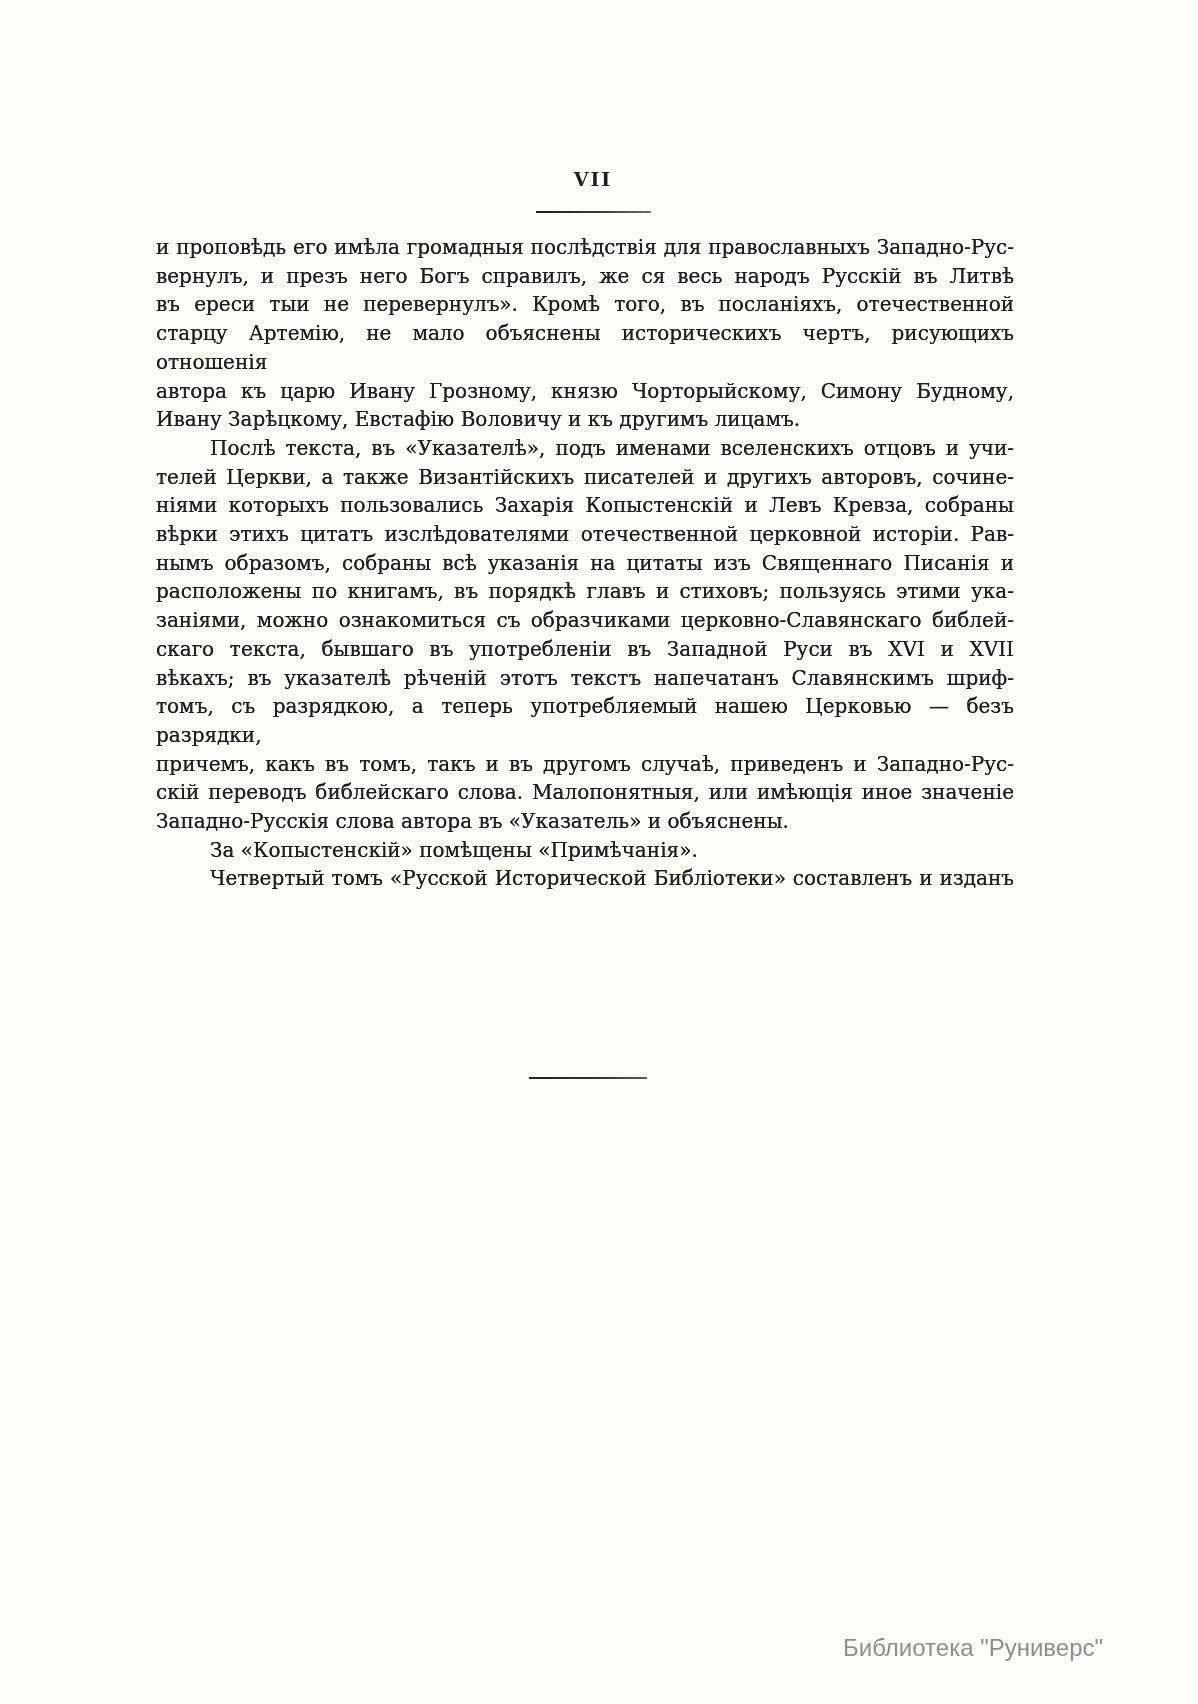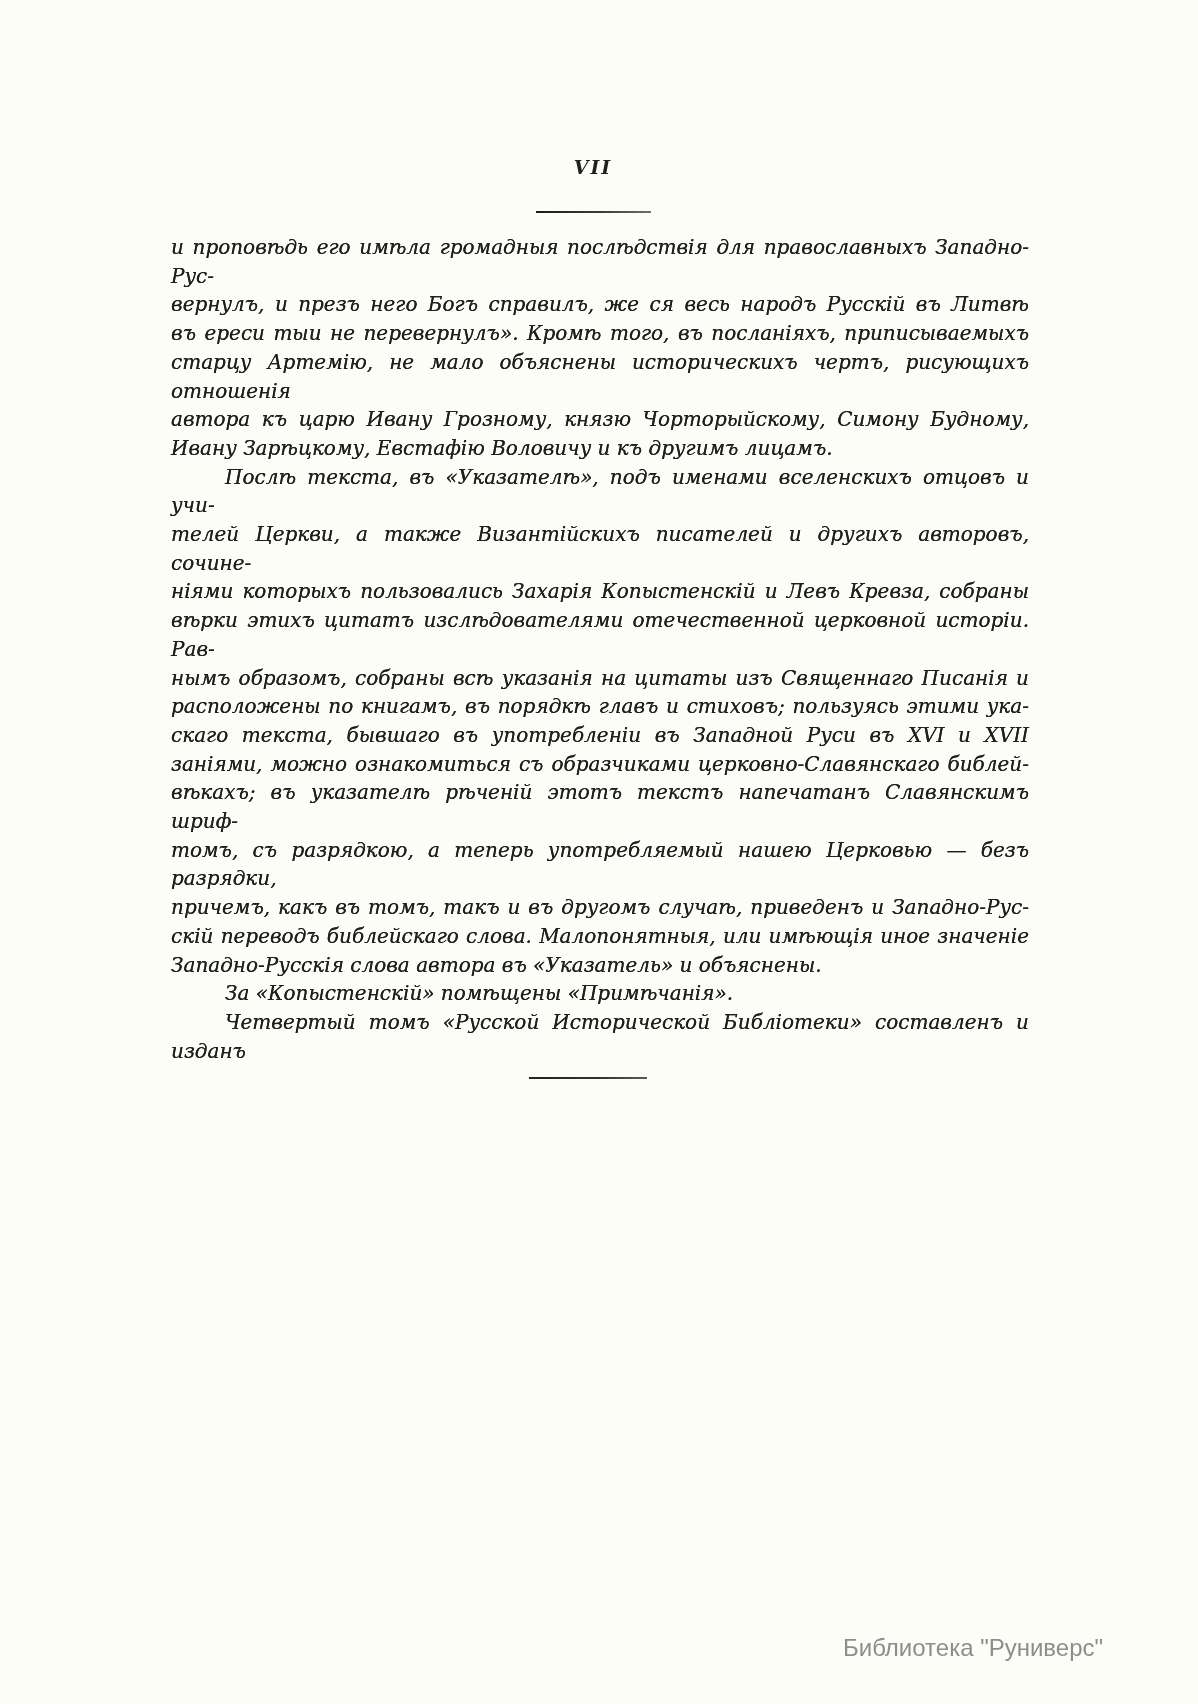--- a/index.html
+++ b/index.html
@@ -6,33 +6,32 @@
   .page {
     position:relative;
     width:1198px; height:1704px;
     margin:0 auto;
     background:#fcfdf7;
     font-family:"DejaVu Serif", serif;
     color:#1f1f1f;
     overflow:hidden;
   }
   .page-number {
-    position:absolute; top:156px; left:535px; width:116px;
+    position:absolute; top:168px; left:535px; width:116px;
     text-align:center;
-    font-size:19px; font-weight:bold; letter-spacing:2px;font-style:italic;
+    font-size:19px; font-weight:bold; letter-spacing:2px;
   }
   .header-rule {
     position:absolute; top:211px; left:536px; width:115px; height:2px;
     background:linear-gradient(to right,#1d1d1d 0%,#3a3a3a 55%,#6e6e6e 100%);
   }
   .text-block {
-    position:absolute; top:233px; left:171px; width:858px;
+    position:absolute; top:233px; left:156px; width:858px;
     font-size:20px; line-height:28.7px;
     text-shadow:0 0 0.5px #1f1f1f;
-    font-style:italic;
   }
   .para { margin:0; }
   .line { text-align:justify; text-align-last:justify; }
   .line.last { text-align-last:left; }
   .line.indent { text-indent:54px; }
   .smallcaps { font-variant:small-caps; letter-spacing:2.5px; }
   .mid-rule {
     position:absolute; top:1077px; left:529px; width:118px; height:2px;
     background:linear-gradient(to right,#222 0%,#333 60%,#5b5b5b 100%);
   }
@@ -49,35 +48,35 @@
 <div class="page">
 
   <div class="page-number">VII</div>
   <div class="header-rule"></div>
 
   <div class="text-block">
 
     <div class="para">
       <div class="line">и проповѣдь его имѣла громадныя послѣдствія для православныхъ Западно-Рус-</div>
       <div class="line">вернулъ, и презъ него Богъ справилъ, же ся весь народъ Русскій въ Литвѣ</div>
-      <div class="line">въ ереси тыи не перевернулъ». Кромѣ того, въ посланіяхъ, приписываемыхъ</div>
+      <div class="line">въ ереси тыи не перевернулъ». Кромѣ того, въ посланіяхъ, отечественной</div>
       <div class="line">старцу Артемію, не мало объяснены историческихъ чертъ, рисующихъ отношенія</div>
       <div class="line">автора къ царю Ивану Грозному, князю Чорторыйскому, Симону Будному,</div>
       <div class="line last">Ивану Зарѣцкому, Евстафію Воловичу и къ другимъ лицамъ.</div>
     </div>
 
     <div class="para">
       <div class="line indent">Послѣ текста, въ «Указателѣ», подъ именами вселенскихъ отцовъ и учи-</div>
       <div class="line">телей Церкви, а также Византійскихъ писателей и другихъ авторовъ, сочине-</div>
       <div class="line">ніями которыхъ пользовались Захарія Копыстенскій и Левъ Кревза, собраны</div>
       <div class="line">вѣрки этихъ цитатъ изслѣдователями отечественной церковной исторіи. Рав-</div>
       <div class="line">нымъ образомъ, собраны всѣ указанія на цитаты изъ Священнаго Писанія и</div>
       <div class="line">расположены по книгамъ, въ порядкѣ главъ и стиховъ; пользуясь этими ука-</div>
+      <div class="line">заніями, можно ознакомиться съ образчиками церковно-Славянскаго библей-</div>
       <div class="line">скаго текста, бывшаго въ употребленіи въ Западной Руси въ XVI и XVII</div>
-      <div class="line">заніями, можно ознакомиться съ образчиками церковно-Славянскаго библей-</div>
       <div class="line">вѣкахъ; въ указателѣ рѣченій этотъ текстъ напечатанъ Славянскимъ шриф-</div>
       <div class="line">томъ, съ разрядкою, а теперь употребляемый нашею Церковью — безъ разрядки,</div>
       <div class="line">причемъ, какъ въ томъ, такъ и въ другомъ случаѣ, приведенъ и Западно-Рус-</div>
       <div class="line">скій переводъ библейскаго слова. Малопонятныя, или имѣющія иное значеніе</div>
       <div class="line last">Западно-Русскія слова автора въ «Указатель» и объяснены.</div>
     </div>
 
     <div class="para">
       <div class="line last indent">За «Копыстенскій» помѣщены «Примѣчанія».</div>
     </div>

